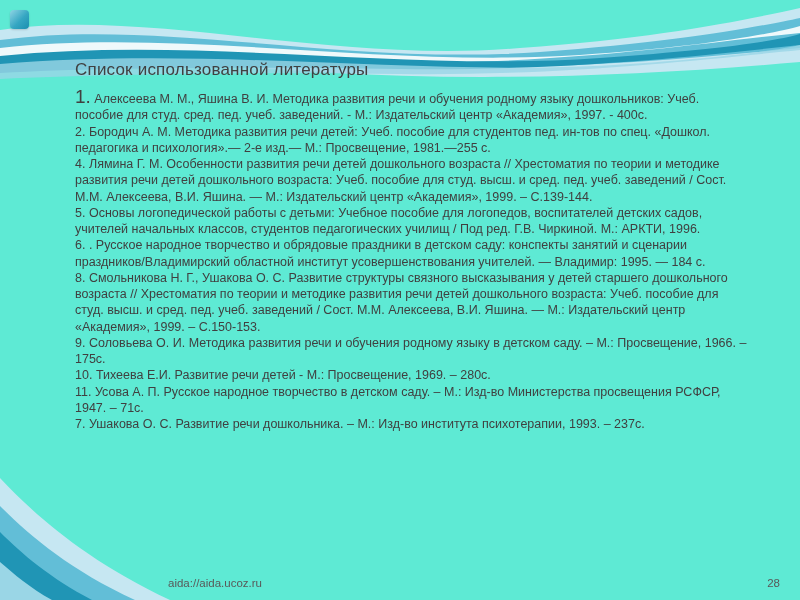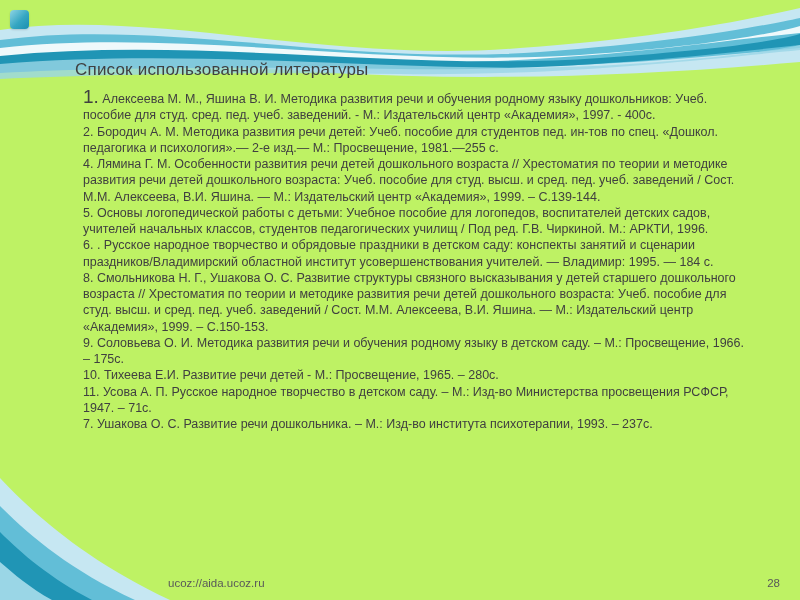--- a/index.html
+++ b/index.html
@@ -1,37 +1,37 @@
 <!DOCTYPE html>
 <html><head>
 <meta charset="utf-8">
 <style>
   html,body{margin:0;padding:0;background:#e9e9e9;}
   .slide{
     position:relative;
     width:800px;height:600px;
-    background:#bef264;
+    background:#5eead4;
     overflow:hidden;
     font-family:"Liberation Sans","DejaVu Sans",sans-serif;
     color:#404040;
     margin:0 auto;
   }
   .top-decor{position:absolute;top:0;left:0;width:800px;height:100px;pointer-events:none;}
   .bottom-decor{position:absolute;bottom:0;left:0;width:170px;height:130px;pointer-events:none;}
   .corner-square{
     position:absolute;top:10px;left:10px;width:19px;height:19px;border-radius:4px;
     background:linear-gradient(135deg,#8ed4e4 0%,#35a6c2 55%,#1b8fb0 100%);
     box-shadow:0 1px 2px rgba(0,0,0,.15);
   }
   .content{position:absolute;left:75px;top:60px;width:672px;}
   .slide-title{
     font-size:17px;font-weight:400;color:#404040;
     margin:0 0 7px 0;letter-spacing:.2px;
   }
-  .refs{font-size:12.5px;line-height:1.3;margin-left:8px;}
+  .refs{font-size:12.5px;line-height:1.3;}
   .ref{margin:0;}
   .ref .num{font-size:inherit;}
   .ref:first-child .num{font-size:19px;line-height:1;}
   .footer-url{
     position:absolute;left:168px;bottom:11px;
     font-size:11.5px;color:#595959;text-decoration:none;
   }
   .page-number{
     position:absolute;right:20px;bottom:11px;
     font-size:11.5px;color:#595959;
@@ -63,22 +63,22 @@
     <h1 class="slide-title">Список использованной литературы</h1>
 
     <div class="refs">
       <p class="ref"><span class="num">1.</span> <span>Алексеева М. М., Яшина В. И. Методика развития речи и обучения родному языку дошкольников: Учеб. пособие для студ. сред. пед. учеб. заведений. - М.: Издательский центр «Академия», 1997. - 400с.</span></p>
       <p class="ref"><span class="num">2.</span> <span>Бородич А. М. Методика развития речи детей: Учеб. пособие для студентов пед. ин-тов по спец. «Дошкол. педагогика и психология».— 2-е изд.— М.: Просвещение, 1981.—255 с.</span></p>
       <p class="ref"><span class="num">4.</span> <span>Лямина Г. М. Особенности развития речи детей дошкольного возраста // Хрестоматия по теории и методике развития речи детей дошкольного возраста: Учеб. пособие для студ. высш. и сред. пед. учеб. заведений / Сост. М.М. Алексеева, В.И. Яшина. — М.: Издательский центр «Академия», 1999. – С.139-144.</span></p>
       <p class="ref"><span class="num">5.</span> <span>Основы логопедической работы с детьми: Учебное пособие для логопедов, воспитателей детских садов, учителей начальных классов, студентов педагогических училищ / Под ред. Г.В. Чиркиной. М.: АРКТИ, 1996.</span></p>
       <p class="ref"><span class="num">6.</span> <span>. Русское народное творчество и обрядовые праздники в детском саду: конспекты занятий и сценарии праздников/Владимирский областной институт усовершенствования учителей. — Владимир: 1995. — 184 с.</span></p>
       <p class="ref"><span class="num">8.</span> <span>Смольникова Н. Г., Ушакова О. С. Развитие структуры связного высказывания у детей старшего дошкольного возраста // Хрестоматия по теории и методике развития речи детей дошкольного возраста: Учеб. пособие для студ. высш. и сред. пед. учеб. заведений / Сост. М.М. Алексеева, В.И. Яшина. — М.: Издательский центр «Академия», 1999. – С.150-153.</span></p>
       <p class="ref"><span class="num">9.</span> <span>Соловьева О. И. Методика развития речи и обучения родному языку в детском саду. – М.: Просвещение, 1966. – 175с.</span></p>
-      <p class="ref"><span class="num">10.</span> <span>Тихеева Е.И. Развитие речи детей - М.: Просвещение, 1965. – 280с.</span></p>
+      <p class="ref"><span class="num">10.</span> <span>Тихеева Е.И. Развитие речи детей - М.: Просвещение, 1969. – 280с.</span></p>
       <p class="ref"><span class="num">11.</span> <span>Усова А. П. Русское народное творчество в детском саду. – М.: Изд-во Министерства просвещения РСФСР, 1947. – 71с.</span></p>
       <p class="ref"><span class="num">7.</span> <span>Ушакова О. С. Развитие речи дошкольника. – М.: Изд-во института психотерапии, 1993. – 237с.</span></p>
     </div>
   </div>
 
-  <a class="footer-url" href="#">ucoz://aida.ucoz.ru</a>
+  <a class="footer-url" href="#">aida://aida.ucoz.ru</a>
   <div class="page-number">28</div>
 
 </div>
 
 </body></html>

